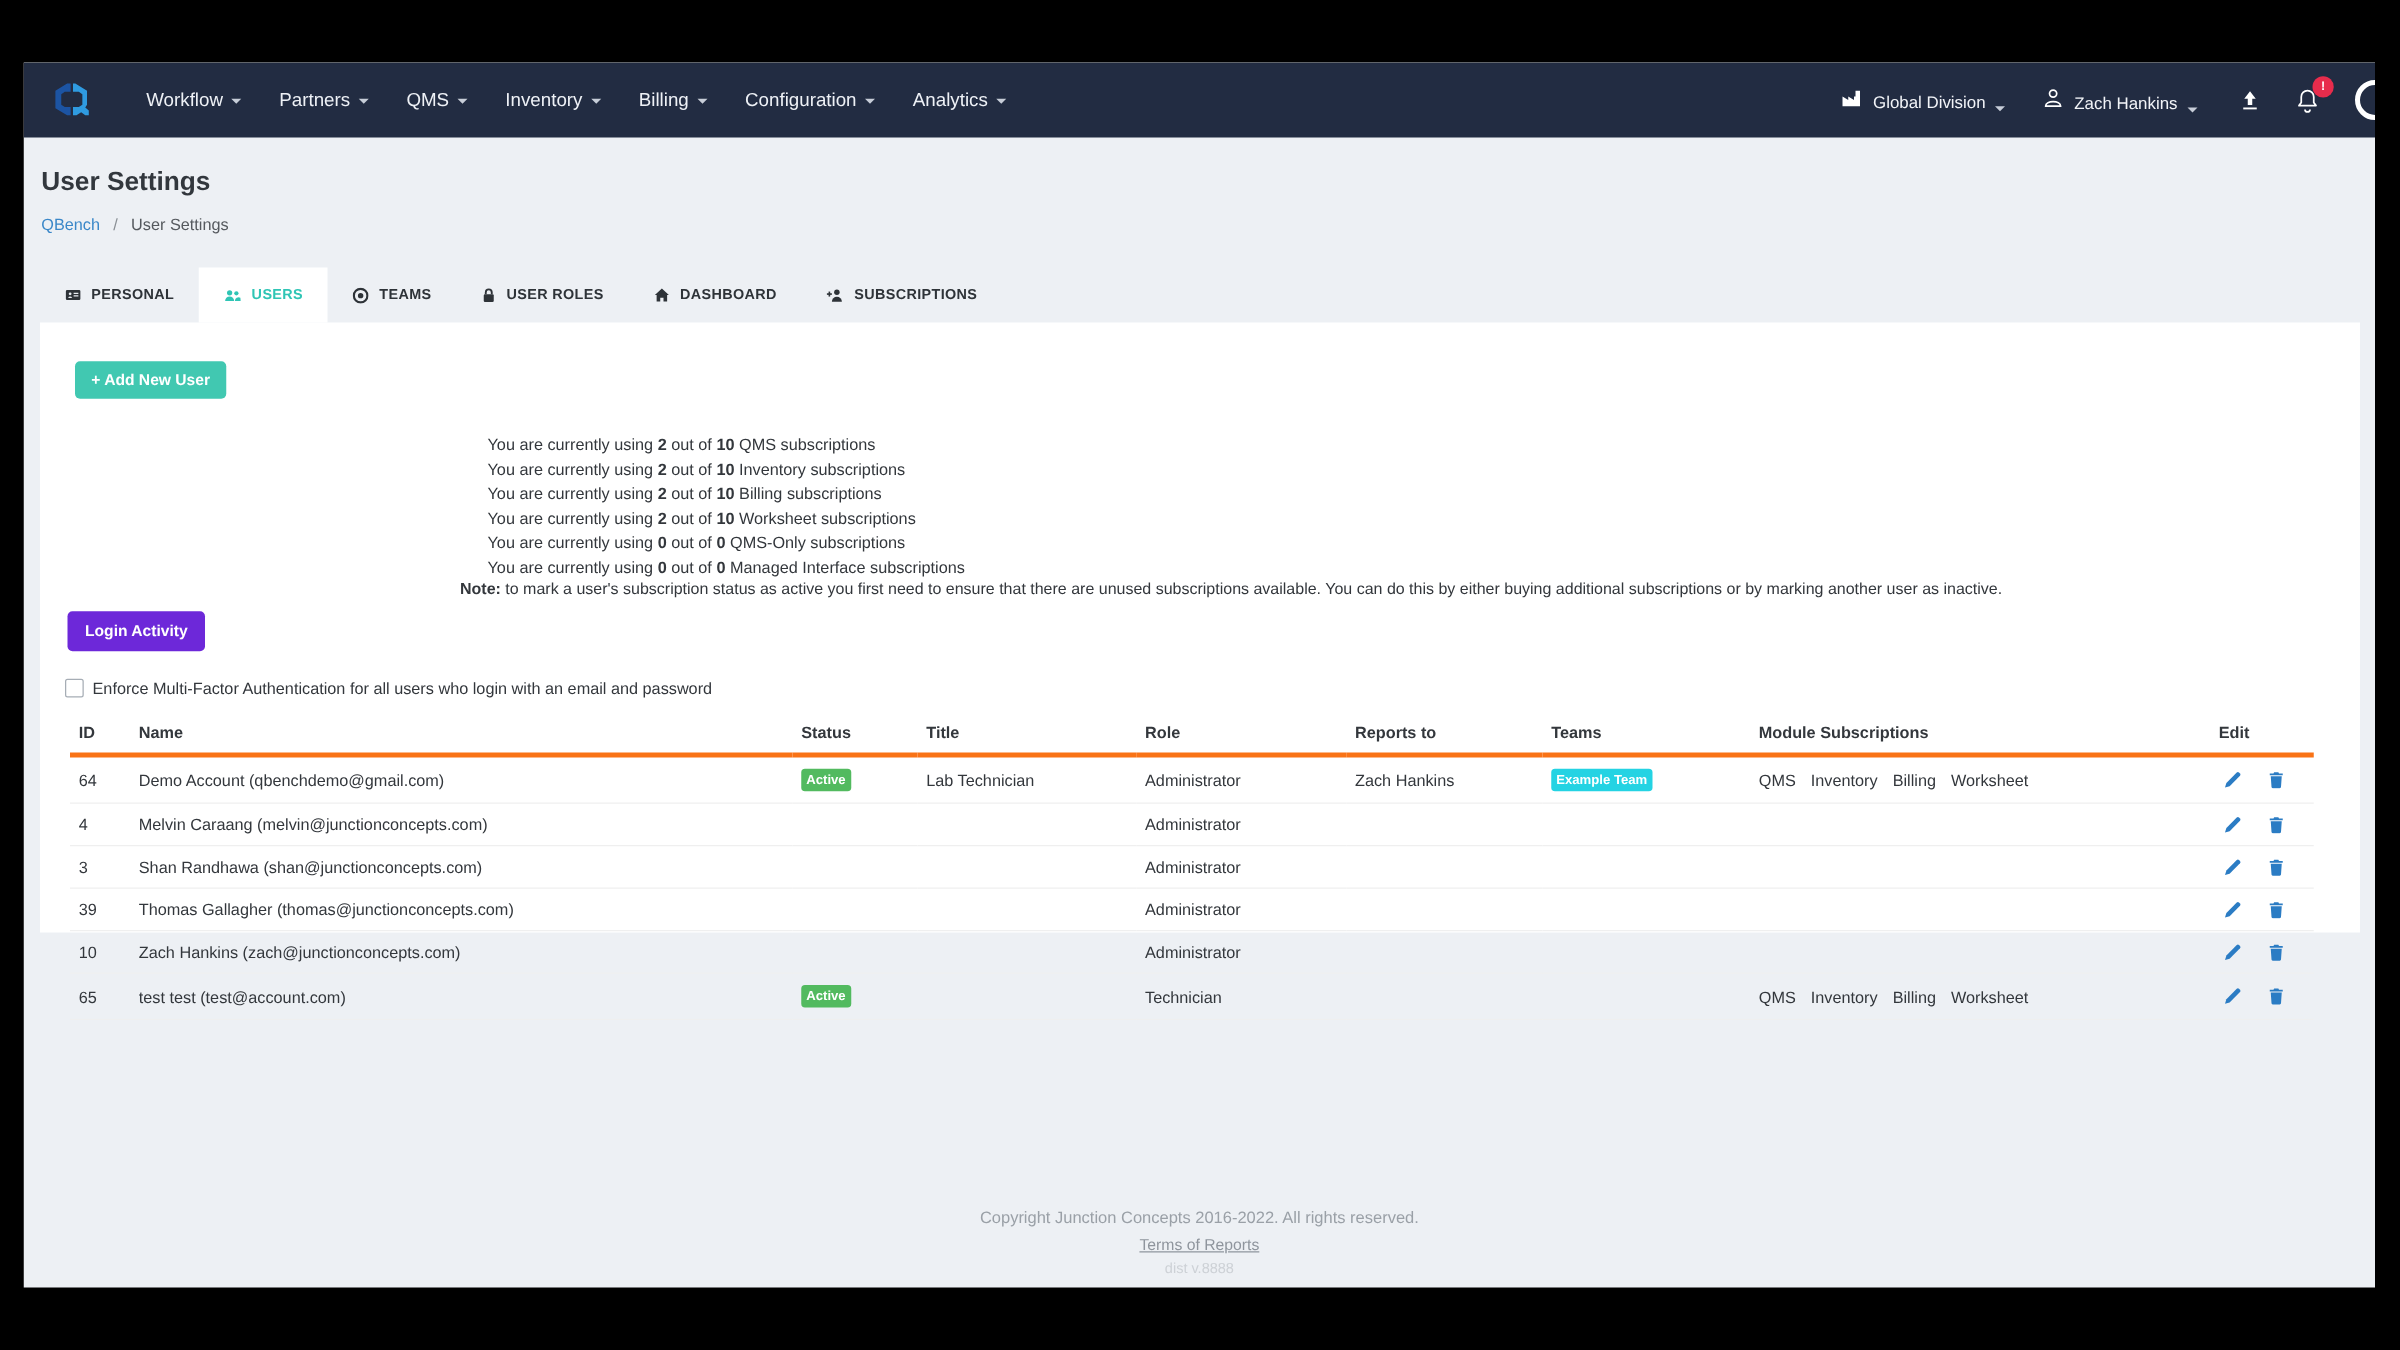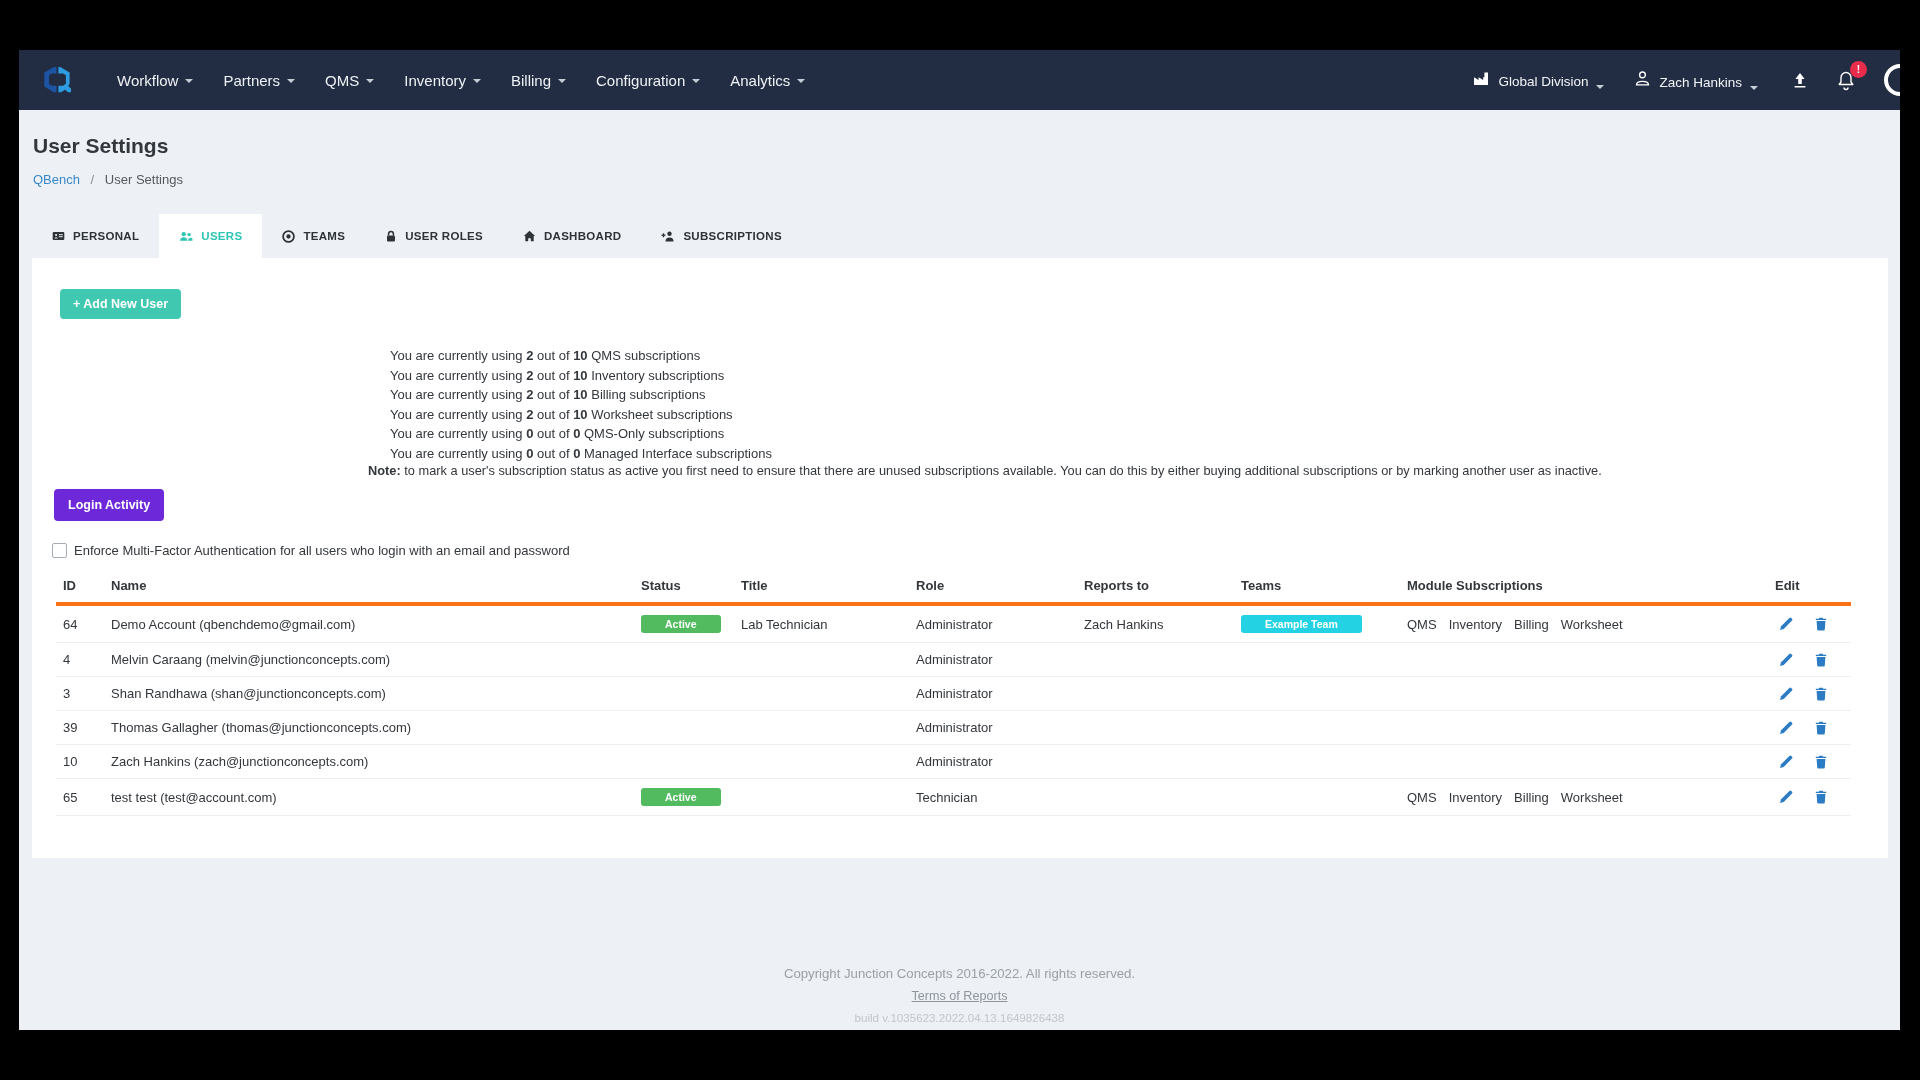--- a/index.html
+++ b/index.html
@@ -33,42 +33,42 @@
   .breadcrumb .cur{color:#55595e;}
 
   
   .tabs{position:absolute;left:13px;top:164px;height:44px;display:flex;}
   .tab{display:flex;align-items:center;gap:8px;padding:0 20px;font-size:11.5px;font-weight:bold;
        letter-spacing:.3px;color:#2e3338;cursor:pointer;}
   .tab.active{background:#fff;color:#2fc5b5;}
   .tab .tab-icon{display:flex;}
 
   
-  .panel{position:absolute;left:13px;top:208px;width:1856px;height:600px;background:#fff;}
+  .panel{position:absolute;left:13px;top:208px;width:1856px;height:488px;background:#fff;}
   .btn{display:inline-block;border:none;border-radius:4px;color:#fff;font-weight:bold;
        cursor:pointer;font-family:inherit;}
   .add-user-btn{position:absolute;left:28px;top:31px;background:#41c8b1;font-size:12.5px;
        padding:8px 13px;}
   .subs-head{position:absolute;left:338px;top:40px;font-size:19px;color:#2f3338;}
   .subs-head b{font-weight:bold;}
   .subs-lines{position:absolute;left:358px;top:88px;font-size:13px;color:#33373c;line-height:19.5px;}
   .note{position:absolute;left:336px;top:205px;width:1270px;font-size:12.8px;color:#33373c;}
   .login-btn{position:absolute;left:22px;top:231px;background:#6d28d9;font-size:12.5px;
        padding:9px 14px;}
   .mfa{position:absolute;left:20px;top:285px;display:flex;align-items:center;font-size:13px;color:#33373c;}
   .checkbox{width:13px;height:13px;border:1px solid #a6adb5;border-radius:2px;background:#fff;
        margin-right:7px;cursor:pointer;flex:0 0 auto;}
 
   
   .table-wrap{position:absolute;left:24px;top:314px;width:1795px;}
   table{width:100%;border-collapse:collapse;font-size:13px;color:#33373c;table-layout:fixed;}
   th{text-align:left;font-weight:bold;padding:6px 4px 9px 7px;border-bottom:4px solid #f97316;}
   td{padding:9px 4px 9px 7px;border-bottom:1px solid #efefef;vertical-align:middle;
      overflow:hidden;white-space:nowrap;}
-  .pill{display:inline-block;color:#fff;font-size:10.5px;font-weight:bold;padding:3px 24px;
+  .pill{display:inline-block;color:#fff;font-size:10.5px;font-weight:bold;padding:3px 4px;
         border-radius:3px;}
   .pill-green{background:#52ba5f;}
   .pill-cyan{background:#24d3e3;}
   .module-tag{margin-right:12px;}
   .edit-cell{display:flex;align-items:center;gap:22px;padding-left:4px;}
   .edit-cell span{cursor:pointer;display:flex;}
 
   
   .footer{position:absolute;left:0;width:100%;top:916px;text-align:center;}
   .footer .copyright{font-size:13.2px;color:#9aa0a7;}
@@ -490,17 +490,16 @@
               </td>
             </tr>
           </tbody>
       </table>
     </div>
   </div>
 
   <div class="footer">
     <div class="copyright">Copyright Junction Concepts 2016-2022. All rights reserved.</div>
     <a class="terms">Terms of Reports</a>
-    <div class="build">build v.1035623.2022.04.13.1649826438</div>
     <div class="build2">dist v.8888</div>
   </div>
 
 </div>
 
 </body></html>

